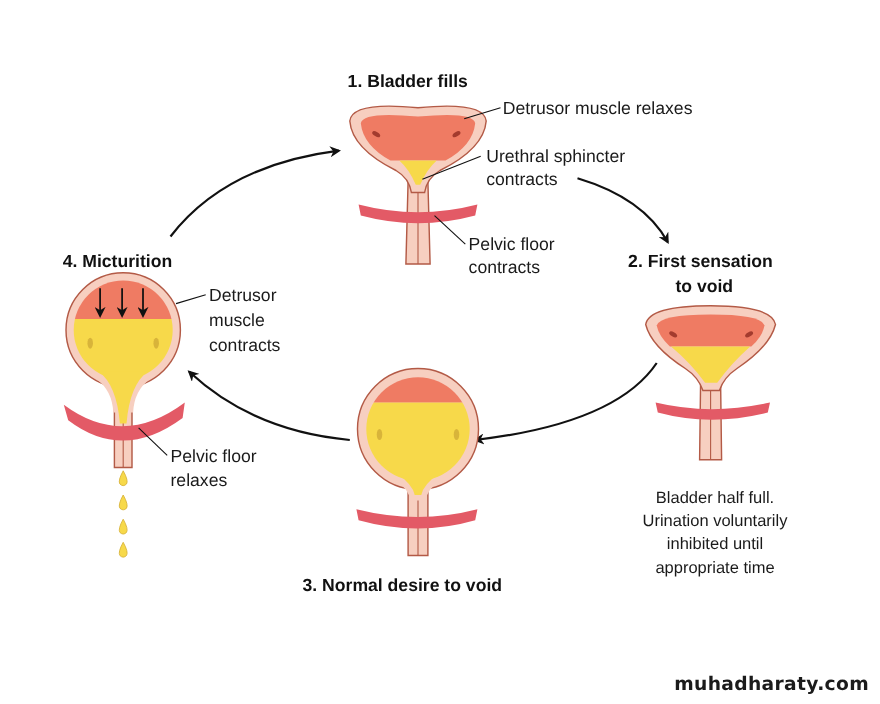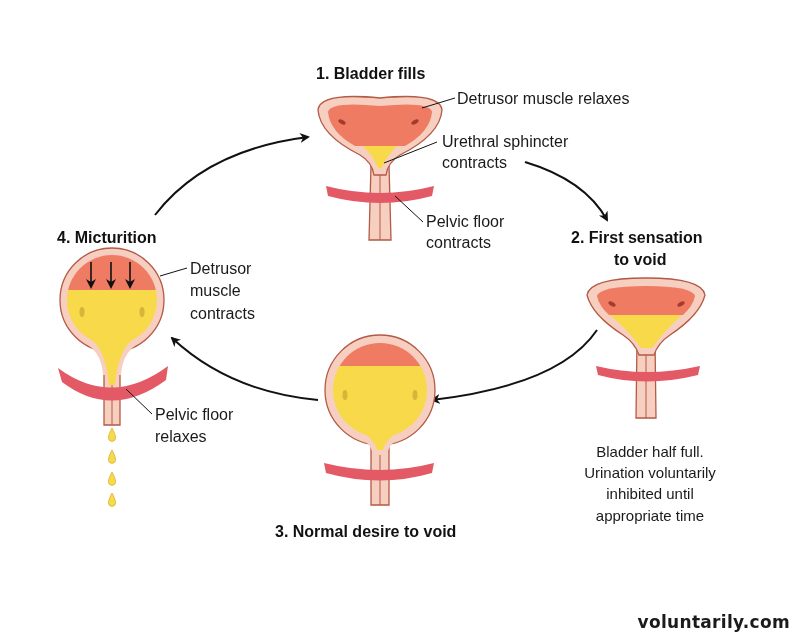--- a/index.html
+++ b/index.html
@@ -125,13 +125,13 @@
     <line x1="160" y1="276" x2="187" y2="268" stroke="#111" stroke-width="1"></line>
     <text class="label" x="190" y="274">Detrusor</text>
     <text class="label" x="190" y="296">muscle</text>
     <text class="label" x="190" y="319">contracts</text>
     <line x1="126" y1="389" x2="152" y2="414" stroke="#111" stroke-width="1"></line>
     <text class="label" x="155" y="420">Pelvic floor</text>
     <text class="label" x="155" y="442">relaxes</text>
   </g>
 </svg>
 
-<div class="watermark">voluntarily.com</div>
+<div class="watermark">muhadharaty.com</div>
 
 </body></html>

